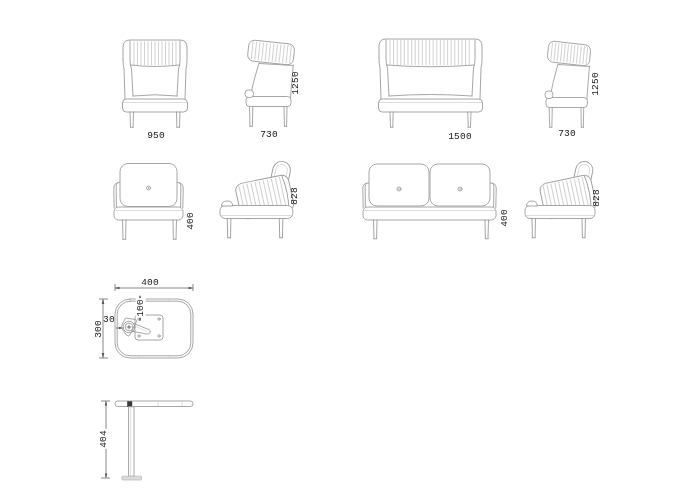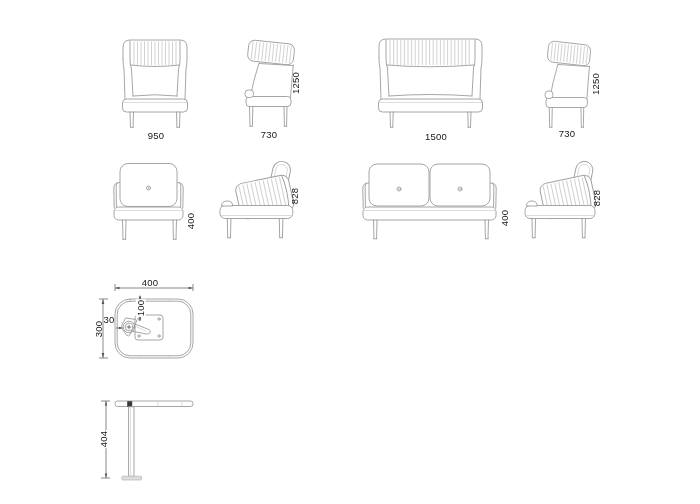--- a/index.html
+++ b/index.html
@@ -1,18 +1,18 @@
 <!DOCTYPE html>
 <html style="--line: #9c9c9c; --hatch: #bababa; --dim: #6a6a6a; --arrow: #555555; --text: #161616; --base_fill: #dcdcdc; --clamp_fill: #3a3a3a;"><head>
 <meta charset="utf-8">
 <style>
   *{margin:0;padding:0;box-sizing:border-box}
   html,body{background:#fff}
   .canvas{position:relative;width:700px;height:504px;background:#fff;
-          font-family:Liberation Sans, sans-serif;overflow:hidden}
+          font-family:Liberation Mono, monospace;overflow:hidden}
   .canvas svg{position:absolute;left:0;top:0}
   .dim{position:absolute;font-size:9.5px;line-height:1.1;color:var(--text,#161616);
        transform:translate(-50%,-50%);white-space:nowrap;letter-spacing:.2px}
   .dim.v{transform:translate(-50%,-50%) rotate(-90deg)}
   .dim.bg{background:#fff;padding:0 1px}
   
   .ln{fill:none;stroke:var(--line,#9c9c9c);stroke-width:.9;stroke-linecap:round;stroke-linejoin:round}
   .lnf{fill:#fff;stroke:var(--line,#9c9c9c);stroke-width:.9}
   .ht{fill:none;stroke:var(--hatch,#bababa);stroke-width:.65}
   .lt{fill:none;stroke:#c6c6c6;stroke-width:.6}
@@ -177,21 +177,21 @@
       <path d="M106,401 V478"></path>
       <polygon class="ar" points="106,401 104.8,405.5 107.2,405.5"></polygon>
       <polygon class="ar" points="106,478 104.8,473.5 107.2,473.5"></polygon>
     </g>
   </svg>
 
   <div class="dim" style="left:156px;top:136px">950</div>
   <div class="dim" style="left:269px;top:135px">730</div>
   <div class="dim v" style="left:296px;top:83px">1250</div>
 
-  <div class="dim" style="left:436px;top:137px">1500</div>
+  <div class="dim" style="left:460px;top:137px">1500</div>
   <div class="dim" style="left:567px;top:134px">730</div>
   <div class="dim v" style="left:596px;top:84px">1250</div>
 
   <div class="dim v" style="left:191px;top:221px">400</div>
   <div class="dim v" style="left:295px;top:196px">828</div>
 
   <div class="dim v" style="left:505px;top:218px">400</div>
   <div class="dim v" style="left:597px;top:198px">828</div>
 
   <div class="dim" style="left:150px;top:283px">400</div>

